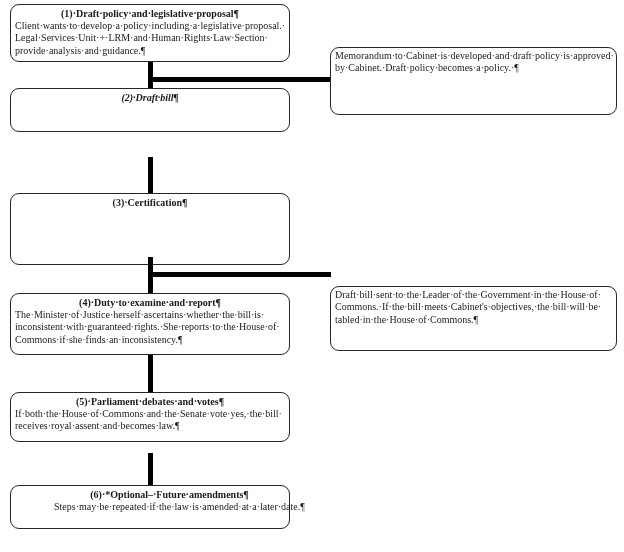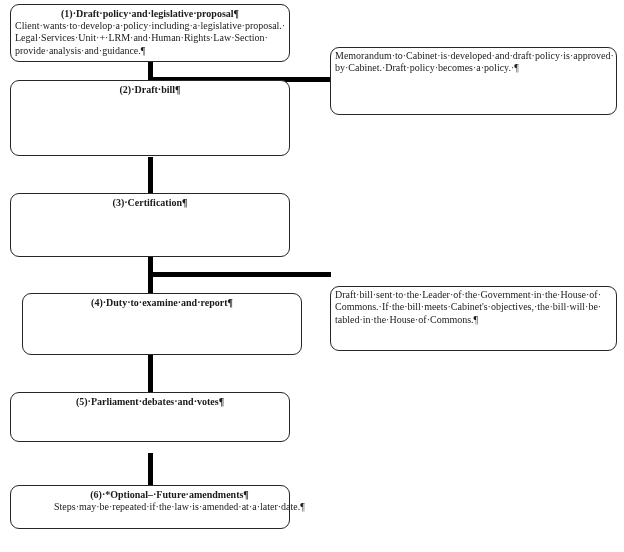--- a/index.html
+++ b/index.html
@@ -72,48 +72,53 @@
 
   <div class="vconn" style="top:62px; height:35px;"></div>
 
   <div class="hconn" style="top:77px;"></div>
 
   <div class="box side-box" style="top:47px; height:68px;">
     <div class="box-body">Memorandum·to·Cabinet·is·developed·and·draft·policy·is·approved·
 by·Cabinet.·Draft·policy·becomes·a·policy.·¶</div>
   </div>
 
-  <div class="box step-box" style="top:80px; height:76px;">
+  <div class="box step-box" style="top:88px; height:44px;font-style:italic;">
     <div class="box-title">(2)·Draft·bill¶</div>
   </div>
 
   <div class="vconn" style="top:157px; height:36px;"></div>
 
-  <div class="box step-box" style="top:193px; height:64px;">
+  <div class="box step-box" style="top:193px; height:72px;">
     <div class="box-title">(3)·Certification¶</div>
   </div>
 
   <div class="vconn" style="top:257px; height:36px;"></div>
 
   <div class="hconn" style="top:272px;"></div>
 
   <div class="box side-box" style="top:242px; height:65px;margin-top:44px;">
     <div class="box-body">Draft·bill·sent·to·the·Leader·of·the·Government·in·the·House·of·
 Commons.·If·the·bill·meets·Cabinet's·objectives,·the·bill·will·be·
 tabled·in·the·House·of·Commons.¶</div>
   </div>
 
-  <div class="box step-box" style="top:293px; height:62px;margin-left:12px;">
+  <div class="box step-box" style="top:293px; height:62px;">
     <div class="box-title">(4)·Duty·to·examine·and·report¶</div>
+    <div class="box-body">The·Minister·of·Justice·herself·ascertains·whether·the·bill·is·
+inconsistent·with·guaranteed·rights.·She·reports·to·the·House·of·
+Commons·if·she·finds·an·inconsistency.¶</div>
   </div>
 
   <div class="vconn" style="top:355px; height:37px;"></div>
 
   <div class="box step-box" style="top:392px; height:50px;">
     <div class="box-title">(5)·Parliament·debates·and·votes¶</div>
+    <div class="box-body">If·both·the·House·of·Commons·and·the·Senate·vote·yes,·the·bill·
+receives·royal·assent·and·becomes·law.¶</div>
   </div>
 
   <div class="vconn" style="top:453px; height:32px;"></div>
 
   <div class="box step-box" style="top:485px; height:44px;padding-left:43px;">
     <div class="box-title">(6)·*Optional–·Future·amendments¶</div>
     <div class="box-body">Steps·may·be·repeated·if·the·law·is·amended·at·a·later·date.¶</div>
   </div>
 
 </div>

